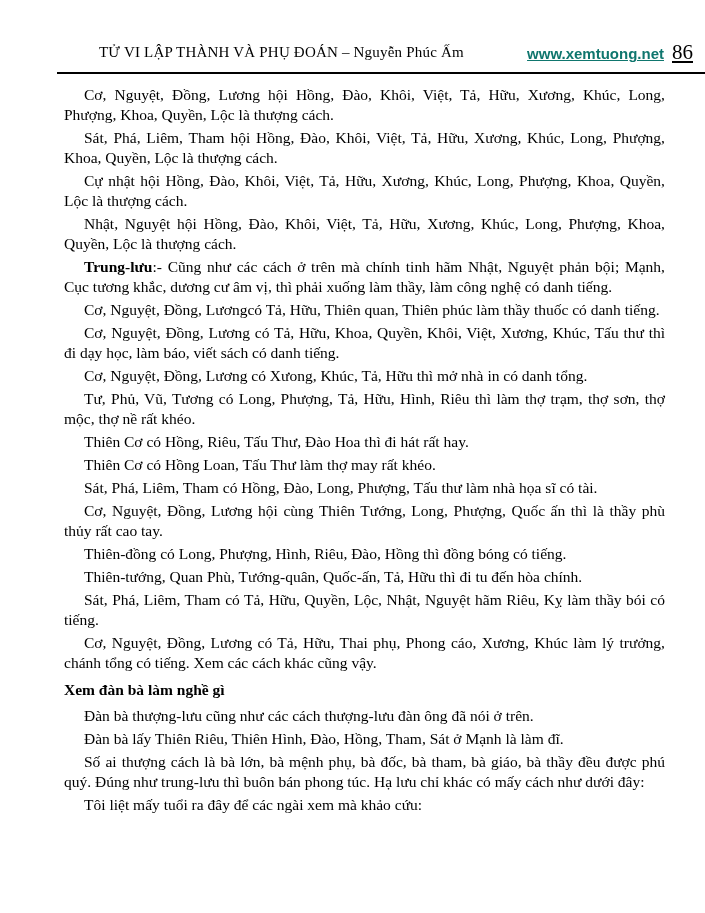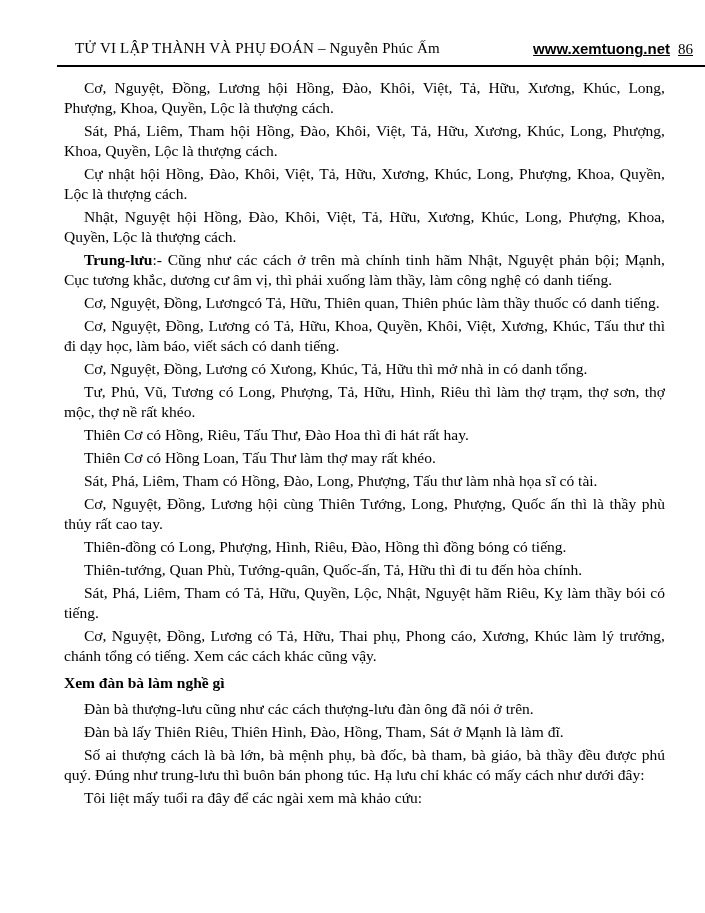--- a/index.html
+++ b/index.html
@@ -10,43 +10,44 @@
     margin: 0 auto;
     box-sizing: border-box;
     position: relative;
     font-family: "Liberation Serif", "DejaVu Serif", serif;
     color: #000000;
     overflow: hidden;
   }
   
   .header-row {
     display: flex;
-    align-items: flex-start;
+    align-items: center;
     padding: 40px 12px 0 75px;
     white-space: nowrap;
+    margin-left: 24px;
   }
   .header-title {
     font-size: 15px;
     letter-spacing: 0.2px;
   }
   .header-right {
     margin-left: auto;
     display: flex;
     align-items: baseline;
     gap: 8px;
   }
   .header-link {
     font-family: "Liberation Sans", "DejaVu Sans", sans-serif;
     font-weight: bold;
     font-size: 15px;
     color: #0000ff;
     text-decoration: underline;
     cursor: pointer;
   }
-  .page-number { font-size: 15px; text-decoration: underline; }
+  .page-number { font-size: 21px; text-decoration: underline; }
   .header-rule {
     margin-top: 7px;
     margin-left: 57px;
     height: 2px;
     background: #000000;
   }
   
   .content {
     padding: 11px 40px 0 64px;
     text-align: justify;
@@ -67,21 +68,21 @@
   .bold-lead { font-weight: bold; }
 </style>
 </head>
 <body>
 
 <div class="page">
   <header>
     <div class="header-row">
       <span class="header-title">TỬ VI LẬP THÀNH VÀ PHỤ ĐOÁN – Nguyễn Phúc Ấm</span>
       <span class="header-right">
-        <a class="header-link" href="#" style="color: #000000;">www.xemtuong.net</a>
+        <a class="header-link" href="#" style="color: #0f766e;">www.xemtuong.net</a>
         <span class="page-number">86</span>
       </span>
     </div>
     <div class="header-rule"></div>
   </header>
 
   <main class="content" id="content-root">
 
   <p class="para">Cơ, Nguyệt, Đồng, Lương hội Hồng, Đào, Khôi, Việt, Tả, Hữu, Xương, Khúc, Long, Phượng, Khoa, Quyền, Lộc là thượng cách.</p>
       <p class="para">Sát, Phá, Liêm, Tham hội Hồng, Đào, Khôi, Việt, Tả, Hữu, Xương, Khúc, Long, Phượng, Khoa, Quyền, Lộc là thượng cách.</p>

